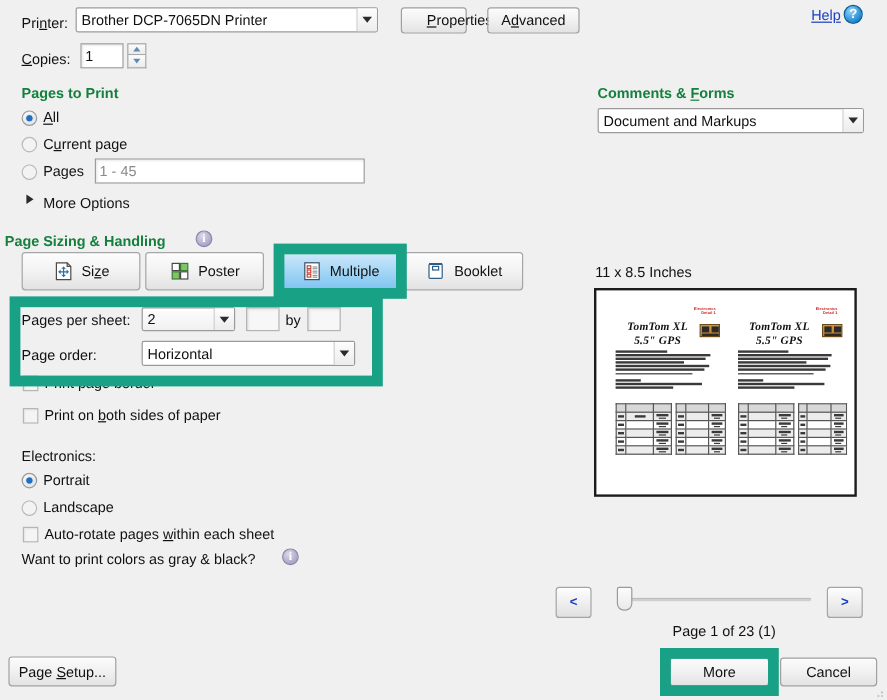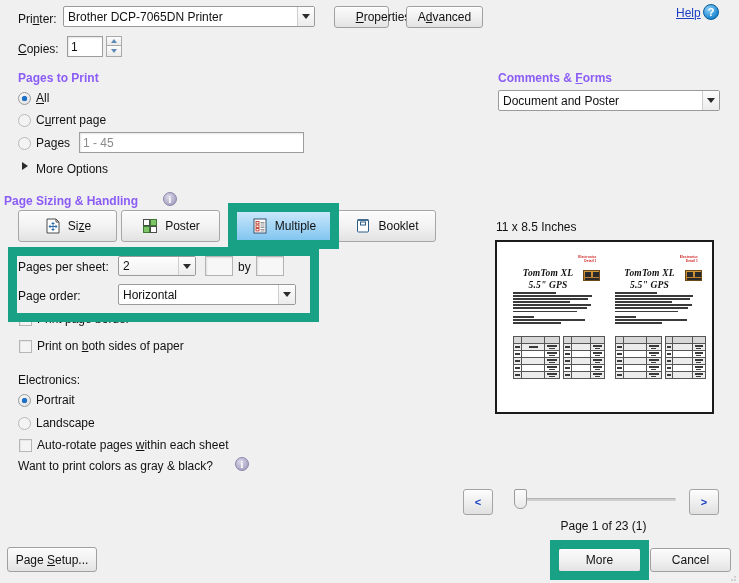--- a/index.html
+++ b/index.html
@@ -98,21 +98,21 @@
     background: radial-gradient(circle at 36% 30%, #8fd2f7, #1c86d0 72%, #0e5d99);
     border:1px solid #0d5d99;
     color:#fff; font-size:11px; font-weight:bold;
     display:flex; align-items:center; justify-content:center;
   }
   .helplink {
     position:absolute; color:#1a3fc4; text-decoration:underline; font-size:12px;
   }
 
   
-  .sechdr { position:absolute; font-weight:bold; font-size:12px; color:#8b5cf6; white-space:nowrap; }
+  .sechdr { position:absolute; font-weight:bold; font-size:12px; color:#15803d; white-space:nowrap; }
 
   
   .tabbtn {
     position:absolute; height:32px;
     border:1px solid #a6a6a6; border-radius:3px;
     background: linear-gradient(#fcfcfc 0%, #f3f3f3 48%, #e2e2e2 100%);
     display:flex; align-items:center; justify-content:center; gap:6px;
     font-size:12px; color:#111;
     box-shadow: inset 0 1px 0 #fff;
   }
@@ -250,21 +250,21 @@
     <span>1 - 45</span>
   </div>
 
   <div style="position:absolute;left:22px;top:162px;display:flex;gap:8px;">
     <span style="width:0;height:0;border-top:4px solid transparent;border-bottom:4px solid transparent;border-left:6px solid #2b2b2b;"></span>
     <span class="lbl">More Options</span>
   </div>
 
   <div class="sechdr" style="left:498px;top:71px;">Comments &amp; <span class="u">F</span>orms</div>
   <div class="combo" style="left:498px;top:90px;width:222px;height:21px;">
-    <div class="txt">Document and Poster</div>
+    <div class="txt">Document and Markups</div>
     <div class="arrowbox">
       <span class="caret"></span>
     </div>
   </div>
 
   <div class="sechdr" style="left:4px;top:194px;">Page Sizing &amp; Handling</div>
   <div class="infoicon" style="left:163px;top:192px;">i</div>
 
   <div class="tabbtn" style="left:18px;top:210px;width:99px;">
     <span>

